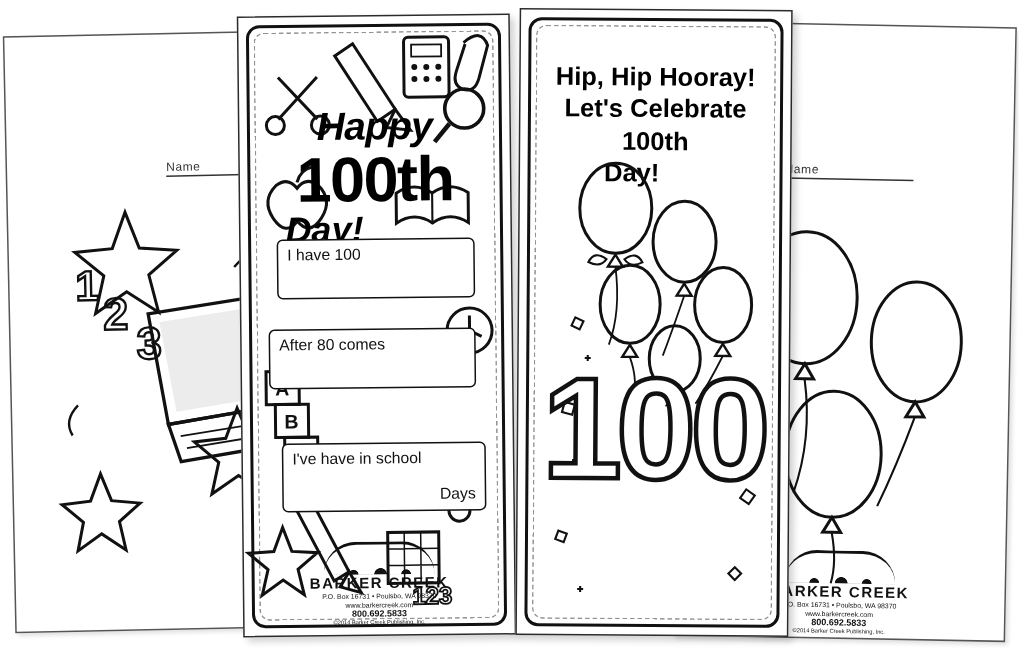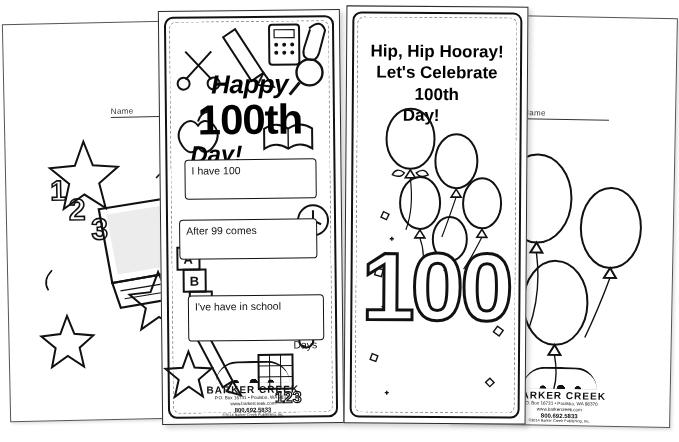--- a/index.html
+++ b/index.html
@@ -245,26 +245,26 @@
         <div class="l1">Happy</div>
         <div class="l2">100th</div>
         <div class="l3" style="text-align:left; margin-left:18px;">Day!</div>
       </div>
 
       <div class="wbox" style="left:12px; top:136px; width:132px; height:40px;">
         <span>I have 100</span>
       </div>
 
       <div class="wbox" style="left:6px; top:196px; width:138px; height:40px;">
-        <span>After 99 comes</span>
+        <span>After 80 comes</span>
       </div>
 
       <div class="wbox" style="left:14px; top:272px; width:136px; height:46px; flex-direction:column;">
         <span>I've have in school</span>
-        <span style="align-self:flex-end; margin-top:27px;">Days</span>
+        <span style="align-self:flex-end; margin-top:12px;">Days</span>
       </div>
     </div>
 
     <div class="footer" style="bottom:6px;">
       <div class="logo-arch"></div>
       <div class="brand">BARKER CREEK</div>
       <div class="addr">P.O. Box 16731 • Poulsbo, WA 98370</div>
       <div class="addr">www.barkercreek.com</div>
       <div class="phone">800.692.5833</div>
       <div class="copy">©2014 Barker Creek Publishing, Inc.</div>

